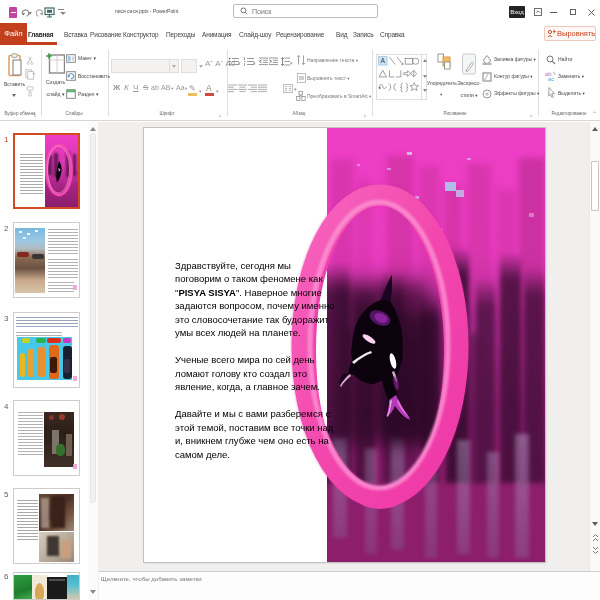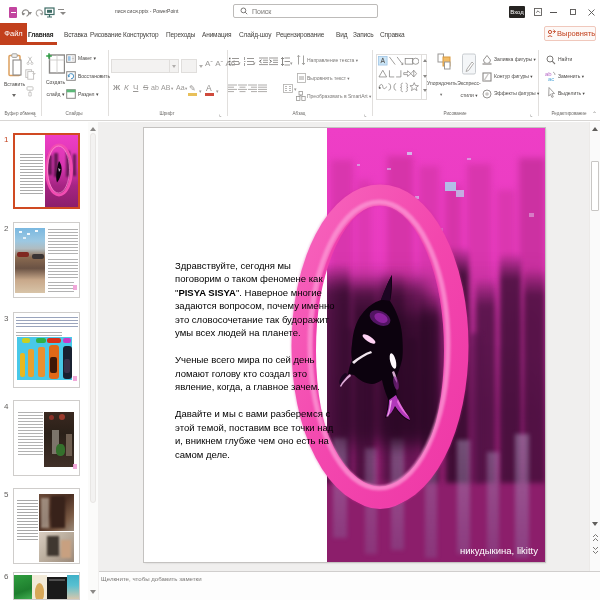--- a/index.html
+++ b/index.html
@@ -428,21 +428,20 @@
   <div class="a" style="left:64px;top:310px;width:13px;height:112px;background:linear-gradient(180deg,rgba(186,172,208,.4),rgba(134,116,164,.3));filter:blur(2px)"></div>
   <div class="a" style="left:98px;top:320px;width:12px;height:110px;background:linear-gradient(180deg,rgba(176,162,200,.35),rgba(134,116,164,.28));filter:blur(2px)"></div>
   <div class="a" style="left:130px;top:312px;width:13px;height:114px;background:linear-gradient(180deg,rgba(186,172,208,.42),rgba(140,122,170,.32));filter:blur(2px)"></div>
   <div class="a" style="left:160px;top:324px;width:12px;height:106px;background:linear-gradient(180deg,rgba(176,162,200,.4),rgba(134,116,164,.3));filter:blur(2px)"></div>
   <div class="a" style="left:188px;top:306px;width:14px;height:124px;background:linear-gradient(180deg,rgba(186,172,208,.45),rgba(140,122,170,.35));filter:blur(2px)"></div>
   <div class="a" style="left:6px;top:155px;width:95px;height:160px;background:#2e0928;filter:blur(9px);opacity:.7"></div>
   <div class="a" style="left:55px;top:185px;width:60px;height:130px;background:#240620;filter:blur(8px);opacity:.6"></div>
 
   <div class="a" style="left:0;top:544px;"></div>
 </div>
-<div class="a" style="left:330px;top:545px;width:208px;text-align:right;font-size:9.5px;color:#fff">никудыкина, likitty</div>
 
 <svg class="a" style="left:144px;top:128px" width="401" height="434" viewBox="0 0 401 434">
   <defs>
     <linearGradient id="rg" x1="0" y1="0" x2="1" y2="1">
       <stop offset="0" stop-color="#f765bd"></stop>
           <stop offset="0.5" stop-color="#f347ae"></stop>
           <stop offset="1" stop-color="#ee37a6"></stop>
     </linearGradient>
     <filter id="bl1" x="-20%" y="-20%" width="140%" height="140%">
           <feGaussianBlur stdDeviation="1.8"></feGaussianBlur>

